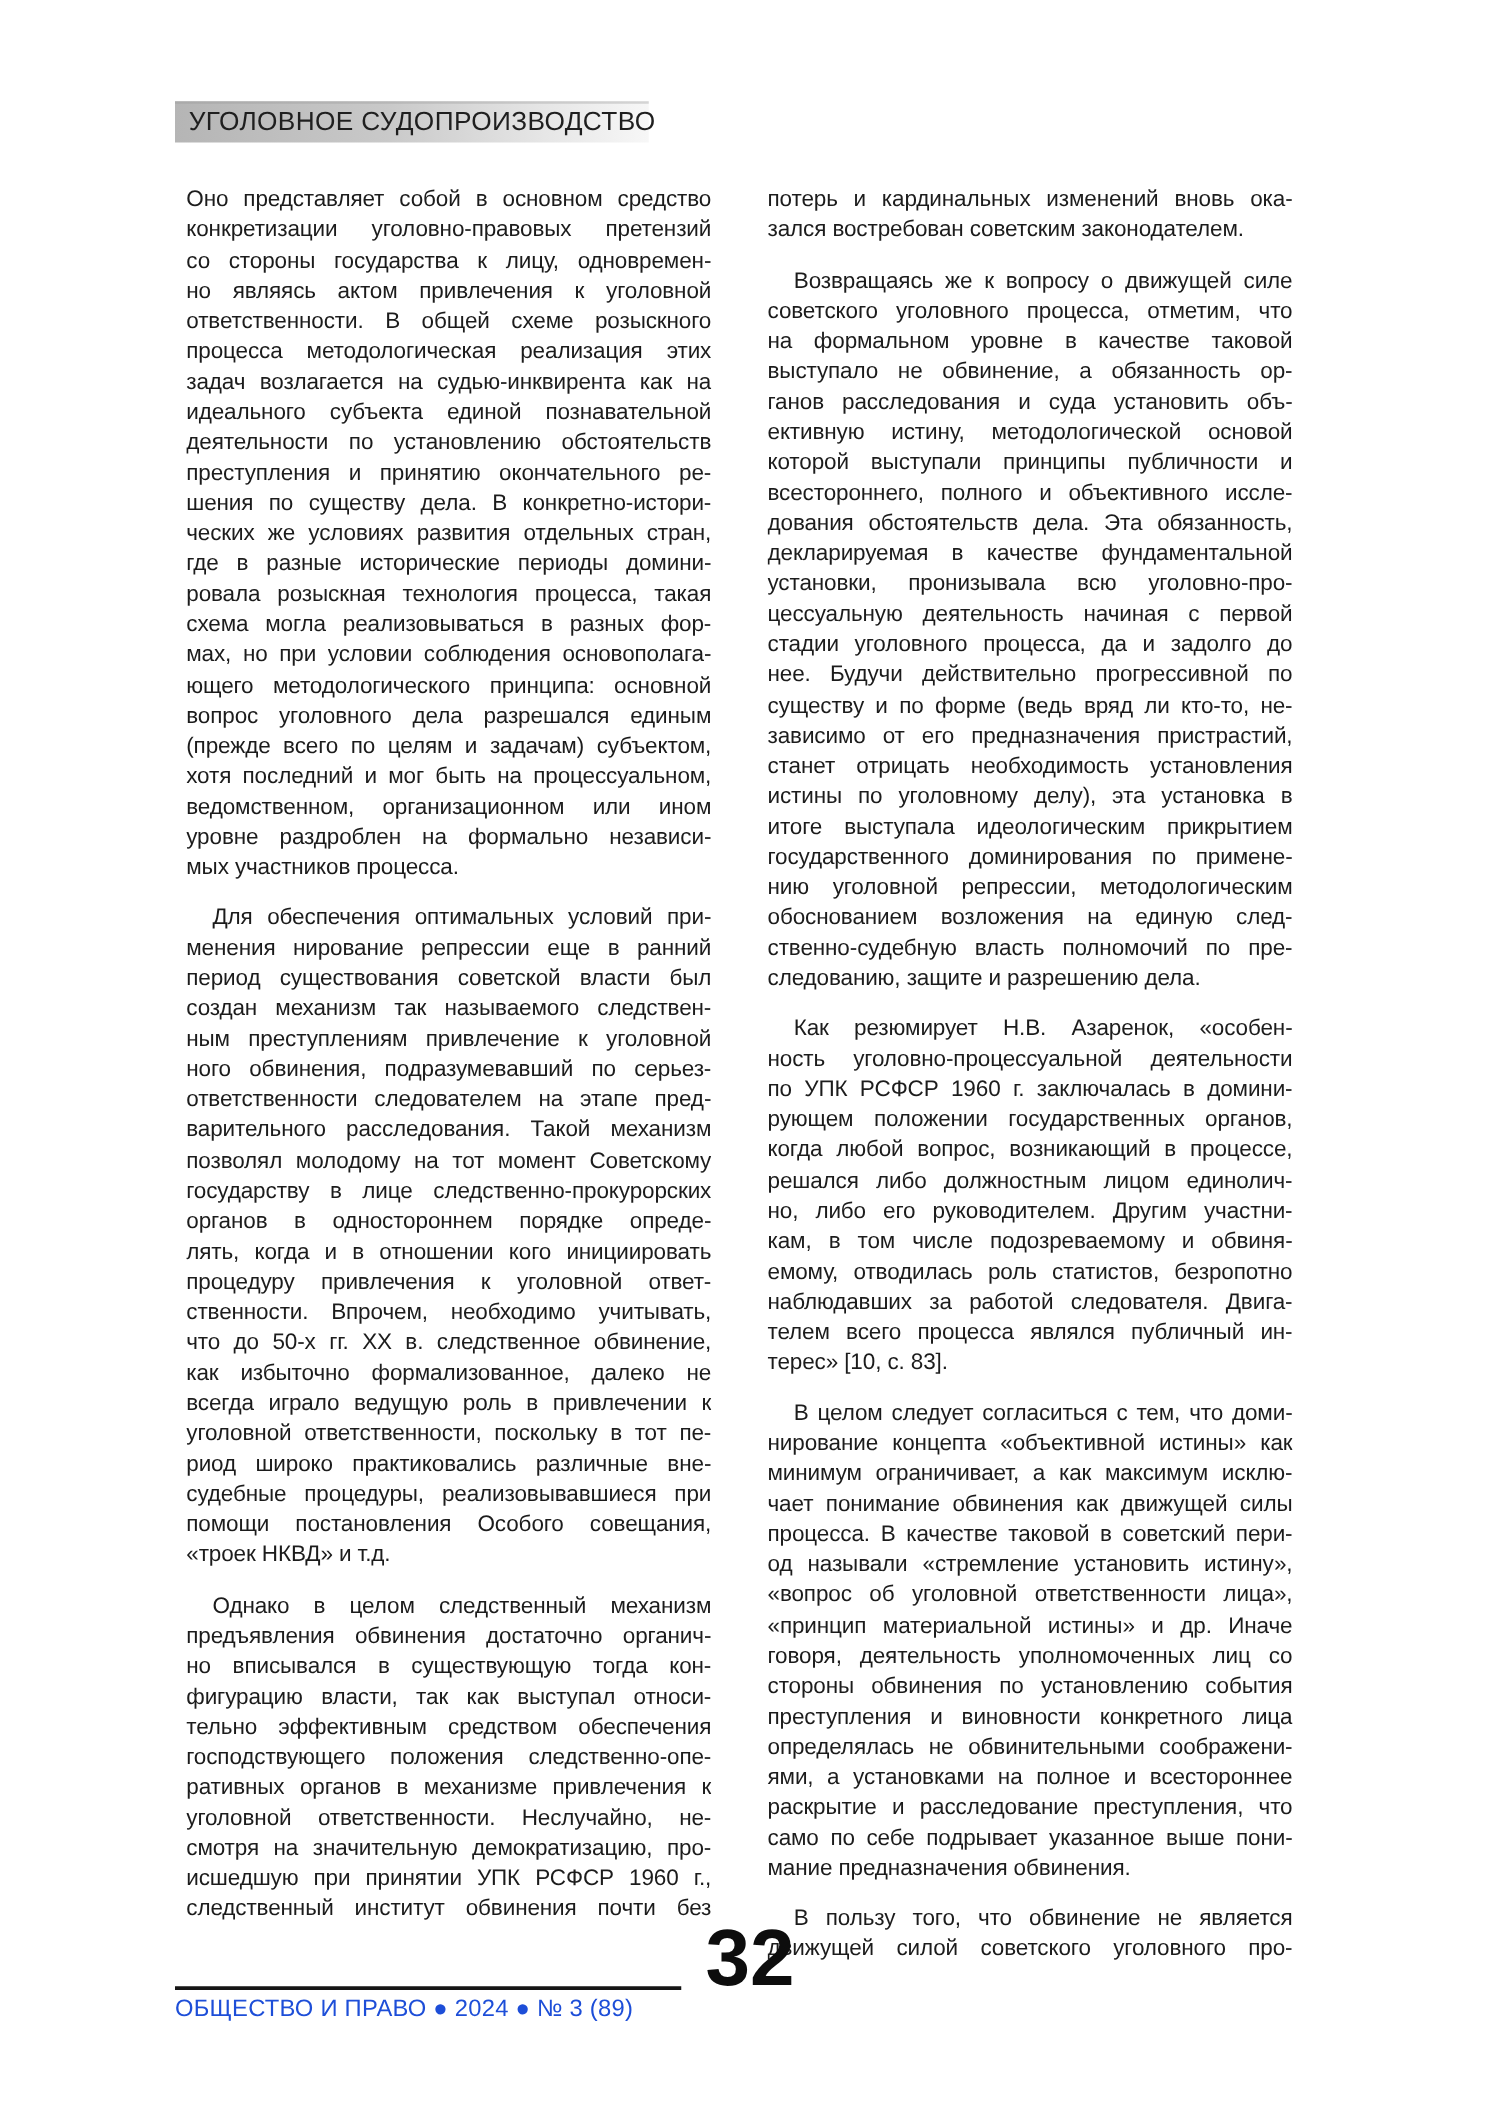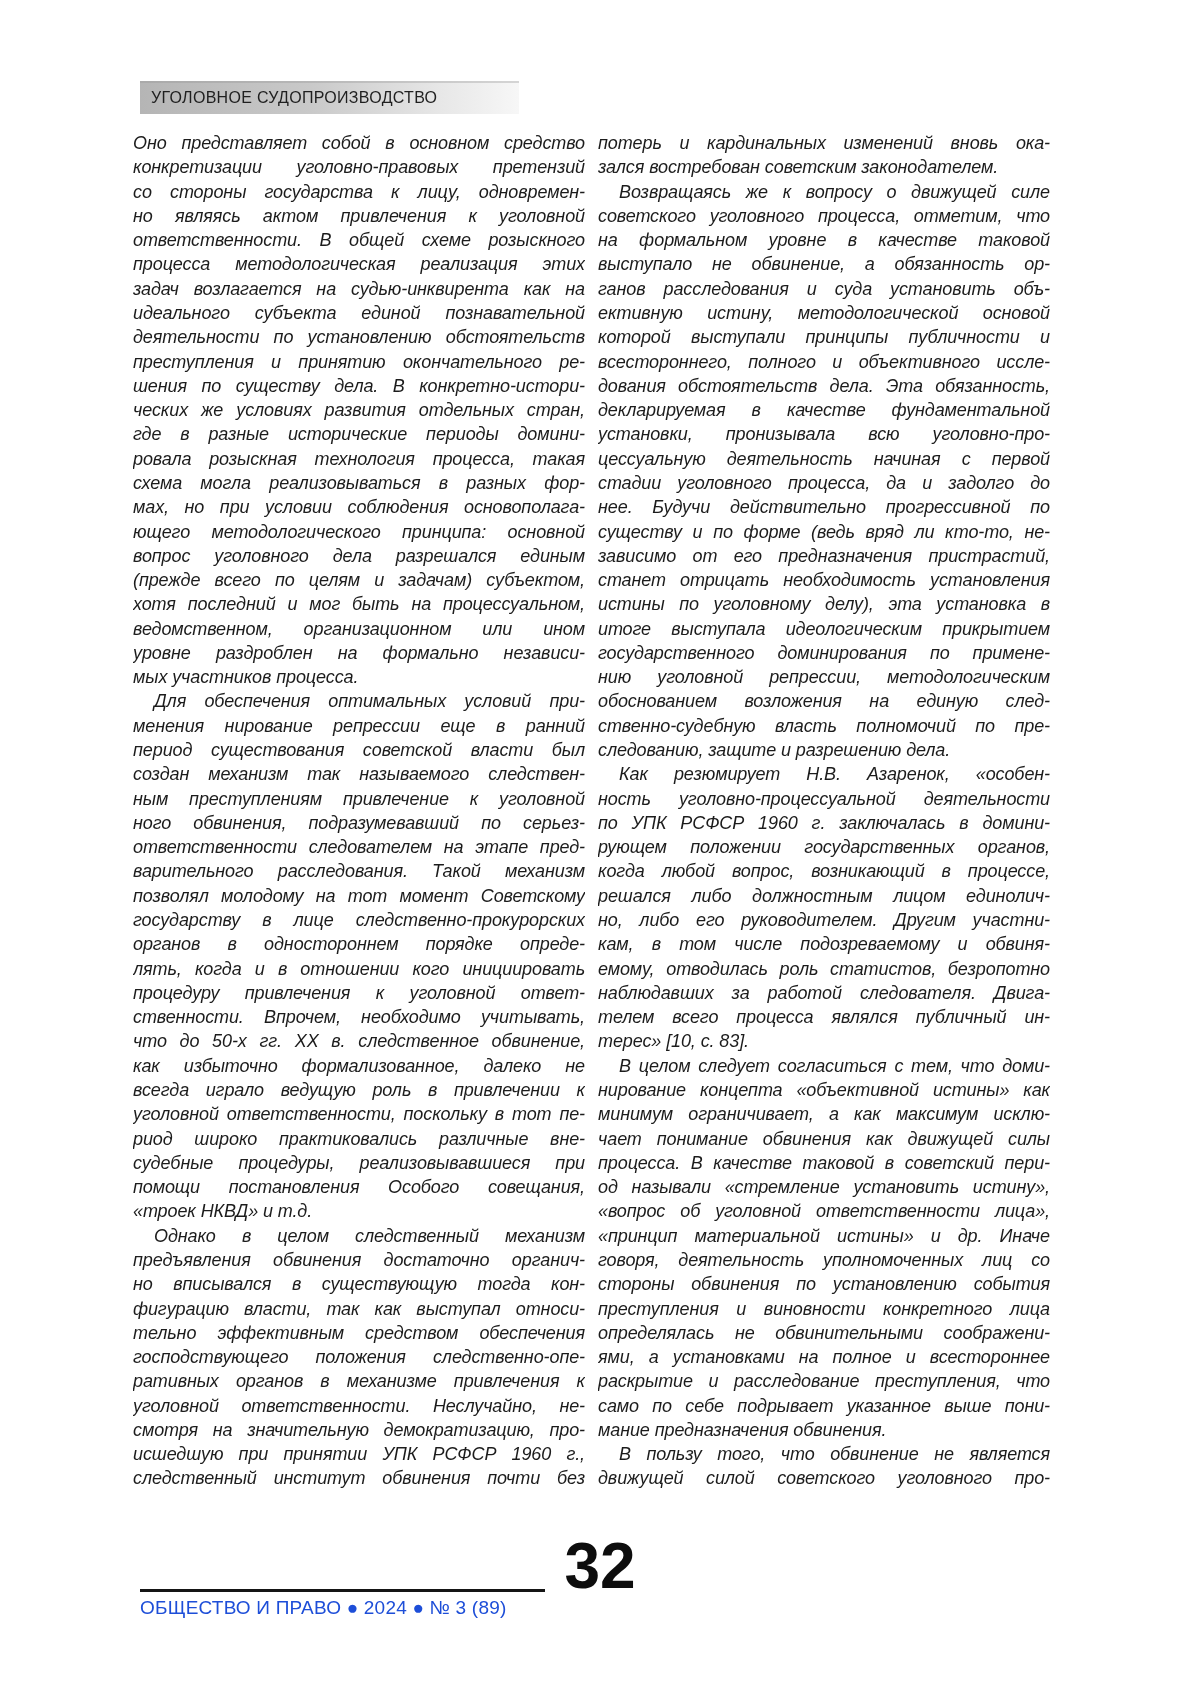--- a/index.html
+++ b/index.html
@@ -13,30 +13,30 @@
   }
   
   .section-bar{
     position:absolute;left:140px;top:81px;width:379px;height:33px;
     background:linear-gradient(90deg,#b5b5b5 0%,#c9c9c9 45%,#e6e6e6 78%,#f7f7f7 100%);
     box-shadow:inset 0 2px 0 rgba(150,150,150,.35);
     display:flex;align-items:center;
   }
   .section-bar span{
     padding-left:11px;
-    font-size:16px;
+    font-size:21px;
     letter-spacing:.3px;
     color:#1f1f1f;
     white-space:nowrap;
   }
   
   .column{position:absolute;top:131px;width:452px;}
   .column-left{left:133px;}
   .column-right{left:598px;}
-  .paragraph{margin:0;font-style:italic;}
+  .paragraph{margin:16px;}
   .line{
     height:24.29px;
     line-height:24.29px;
     font-size:18px;
     letter-spacing:-0.1px;
     text-align:justify;
     text-align-last:justify;
     white-space:normal;
     overflow:hidden;
   }

